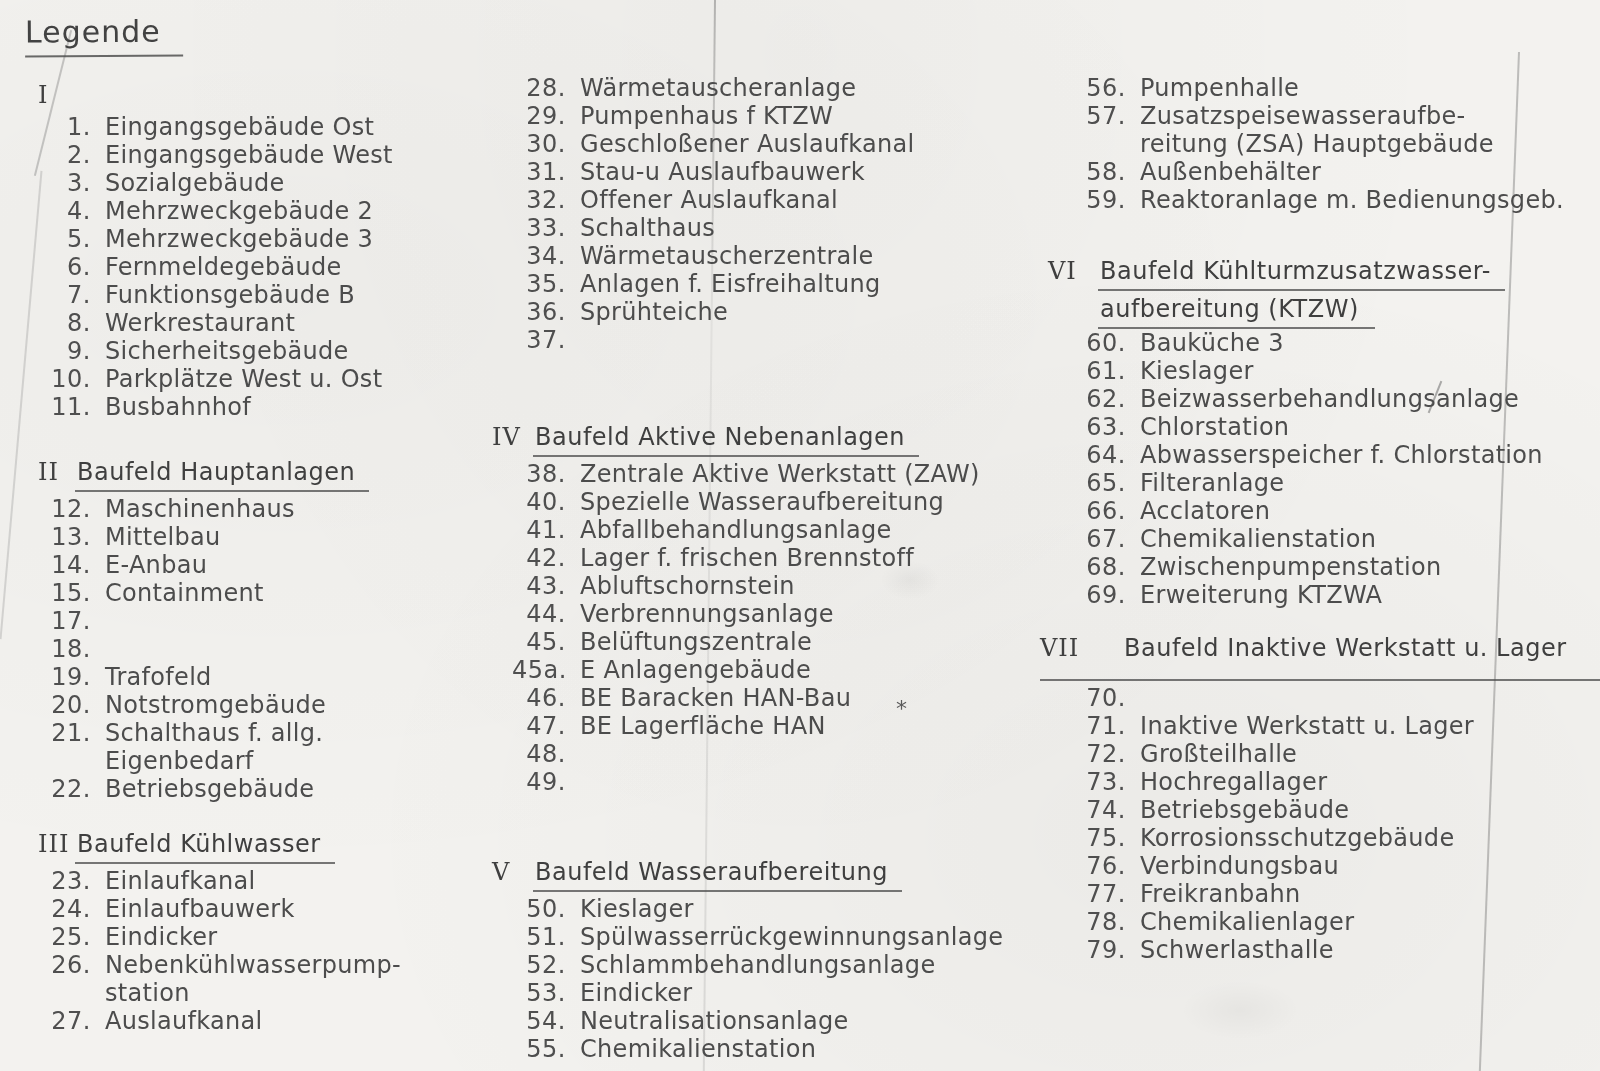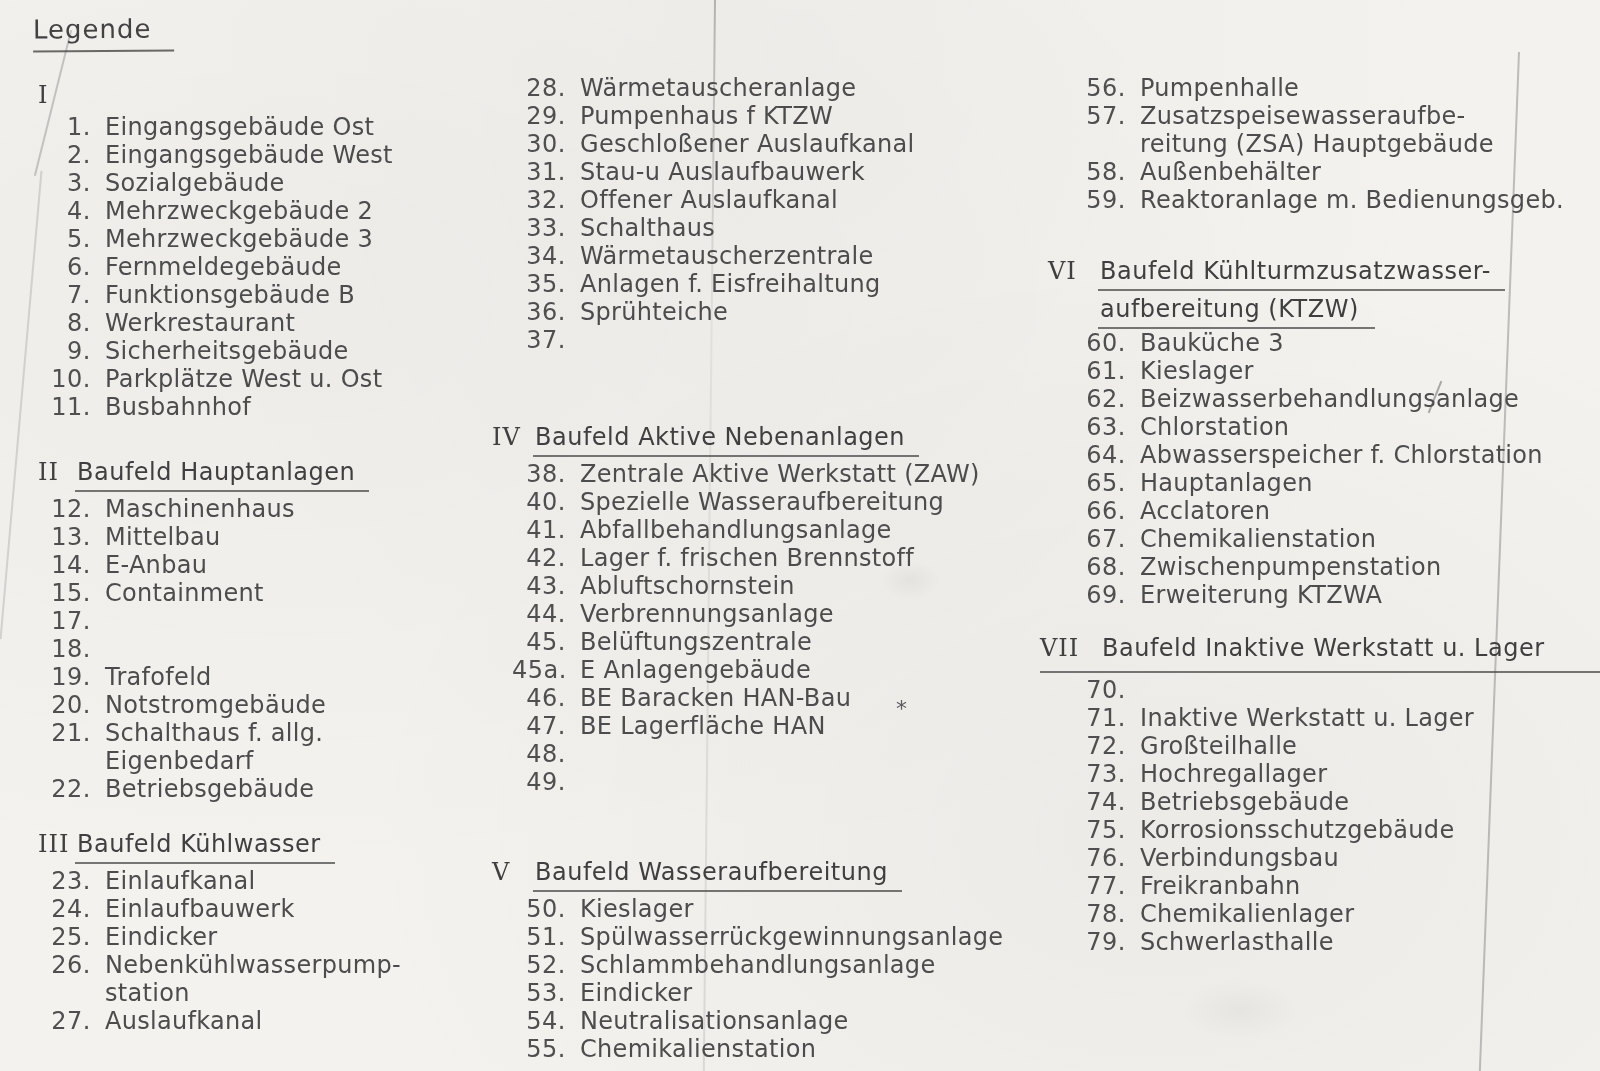--- a/index.html
+++ b/index.html
@@ -9,22 +9,22 @@
     overflow:hidden;
     background:
       radial-gradient(ellipse at 18% 28%, rgba(0,0,0,0.025), transparent 55%),
       radial-gradient(ellipse at 72% 78%, rgba(0,0,0,0.03), transparent 50%),
       radial-gradient(ellipse at 50% 5%, rgba(0,0,0,0.02), transparent 60%),
       #f3f2ef;
     font-family:"DejaVu Sans", sans-serif;
     color:#4c4c4c;
   }
   .doc-title{
-    position:absolute; left:33px; top:14px;
-    font-size:26px; letter-spacing:1px; color:#424242;
+    position:absolute; left:25px; top:14px;
+    font-size:30px; letter-spacing:1px; color:#424242;
     border-bottom:2px solid rgba(70,70,70,.8);
     padding:0 22px 6px 0;
     transform:rotate(-0.4deg);
   }
   .col{position:absolute;}
   .col0{left:30px;  top:56px;  width:470px;}
   .col1{left:490px; top:74px;  width:545px;}
   .col2{left:1040px;top:74px;  width:560px;}
 
   .section{position:relative;}
@@ -46,21 +46,21 @@
   .col1 .numeral{width:41px;}
   .sec-VI .heading{padding-left:8px;margin-top:37px;}
   .sec-VI .numeral{width:50px;}
   .sec-VII .heading{padding-left:0;}
   .sec-VII .numeral{width:60px;}
   .h-title{
     border-bottom:2px solid rgba(75,75,75,.75);
     padding:0 14px 3px 2px;
     letter-spacing:.5px; white-space:nowrap;
   }
-  .sec-VII .heading{border-bottom:2px solid rgba(75,75,75,.75); padding-bottom:5px;}
+  .sec-VII .heading{border-bottom:2px solid rgba(75,75,75,.75); padding-bottom:13px;gap:22px;}
   .sec-VII .h-title{border-bottom:none;}
   .h-title2{
     display:inline-block; margin-left:58px; font-size:24px; color:#3f3f3f;
     border-bottom:2px solid rgba(75,75,75,.75);
     padding:0 16px 3px 2px; line-height:30px; letter-spacing:.5px; white-space:nowrap;
   }
 
   .row{display:flex; height:28px; font-size:24px; line-height:28px;}
   .num{flex:none; width:54px; text-align:right; margin-right:14px; color:#4f4f4f; letter-spacing:.5px;}
   .lbl{white-space:nowrap; letter-spacing:.3px; color:#4c4c4c;}
@@ -396,21 +396,21 @@
         <span class="num">62.</span>
         <span class="lbl">Beizwasserbehandlungsanlage</span>
       </div><div class="row">
         <span class="num">63.</span>
         <span class="lbl">Chlorstation</span>
       </div><div class="row">
         <span class="num">64.</span>
         <span class="lbl">Abwasserspeicher f. Chlorstation</span>
       </div><div class="row">
         <span class="num">65.</span>
-        <span class="lbl">Hauptanlagen</span>
+        <span class="lbl">Filteranlage</span>
       </div><div class="row">
         <span class="num">66.</span>
         <span class="lbl">Acclatoren</span>
       </div><div class="row">
         <span class="num">67.</span>
         <span class="lbl">Chemikalienstation</span>
       </div><div class="row">
         <span class="num">68.</span>
         <span class="lbl">Zwischenpumpenstation</span>
       </div><div class="row">

